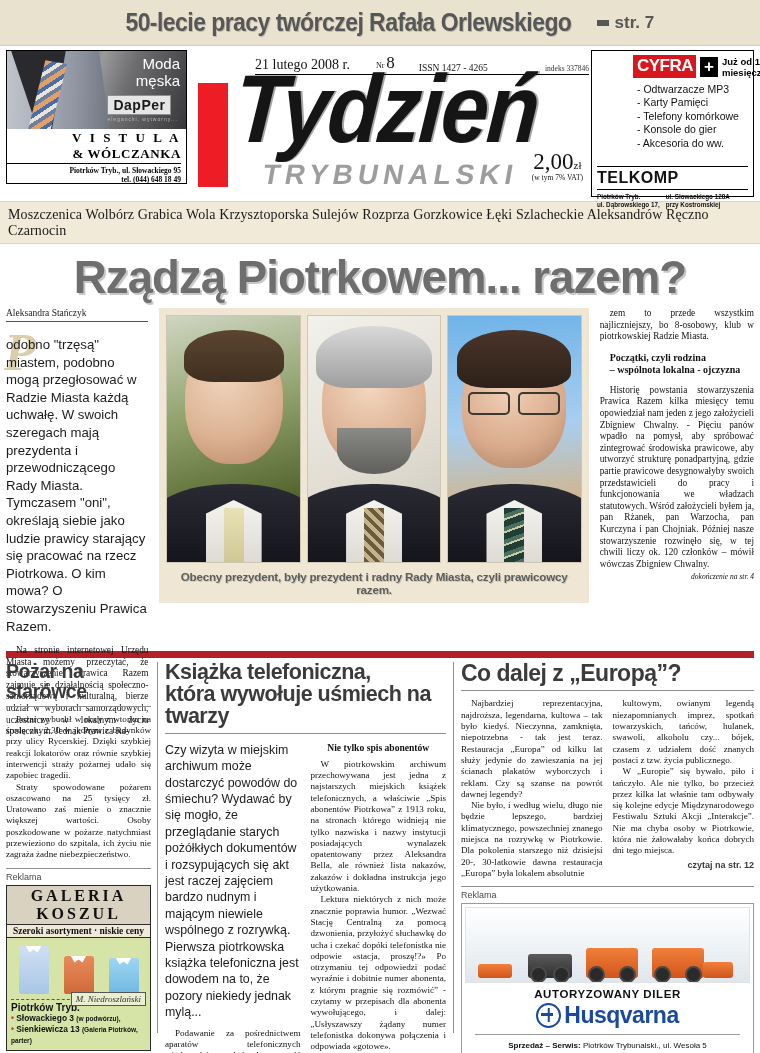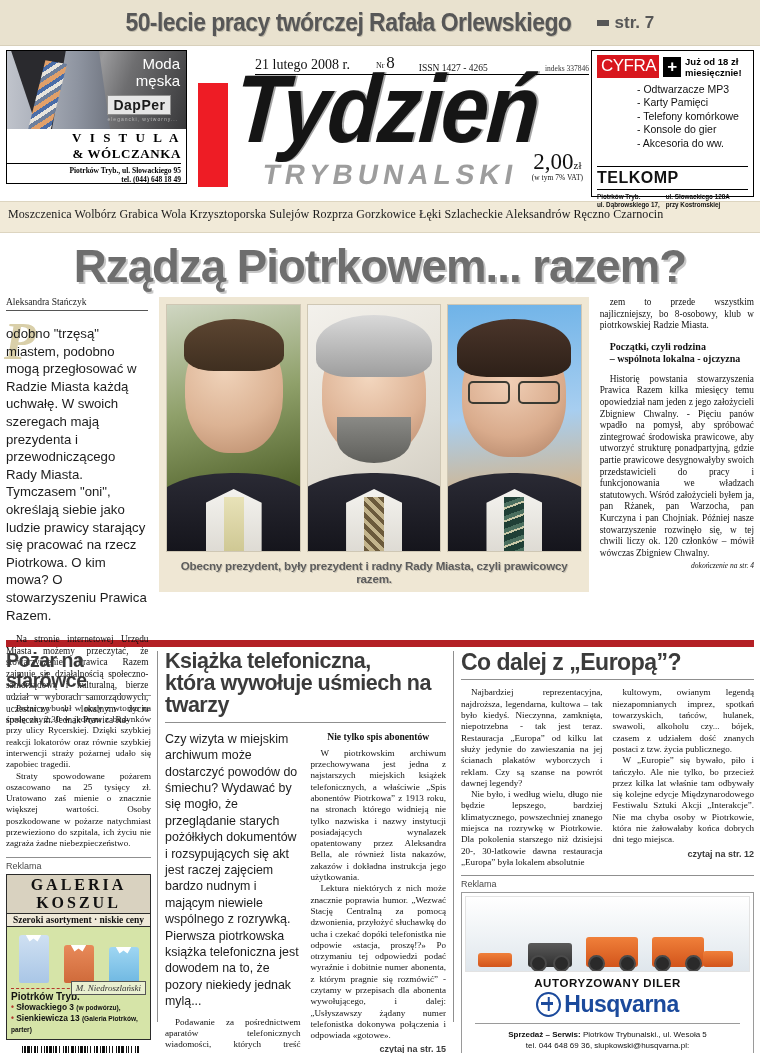--- a/index.html
+++ b/index.html
@@ -101,40 +101,40 @@
   .np-price .pz{font-size:11px;}
   .np-price .pv{font-size:7.5px;display:block;margin-top:-2px;}
 
   
   .ad-cyfra{
     width:163px;height:147px;border:1px solid #000;box-sizing:border-box;background:#fff;
     padding:4px 5px;position:relative;
   }
   .cy-row{display:flex;align-items:center;gap:4px;}
   .cy-logo{background:#d8161d;color:#fff;font-family:"Liberation Sans", sans-serif;
-    font-weight:normal;font-size:17px;letter-spacing:-0.5px;padding:1px 3px 2px 4px;}
+    font-weight:bold;font-size:17px;letter-spacing:-0.5px;padding:1px 3px 2px 4px;margin-left:36px;}
   .cy-plus{background:#000;color:#fff;font-family:"Liberation Sans", sans-serif;
     font-weight:bold;font-size:17px;line-height:17px;padding:1px 4px 2px 4px;}
   .cy-promo{font-family:"Liberation Sans", sans-serif;font-weight:bold;font-size:9.5px;
     line-height:11px;color:#000;}
   .cy-list{margin-top:5px;}
   .cy-list li{
     list-style:none;font-family:"Liberation Sans", sans-serif;font-size:10.5px;
     line-height:13.4px;color:#111;}
   .cy-hr{border:0;border-top:1px solid #000;margin:3px 0 2px 0;}
   .cy-brand{font-family:"Liberation Sans", sans-serif;font-weight:bold;font-size:16px;
     letter-spacing:0.5px;}
   .cy-hr2{border:0;border-top:1px solid #000;margin:2px 0 3px 0;}
   .cy-addr{display:flex;gap:6px;font-family:"Liberation Sans", sans-serif;
     font-size:6.3px;line-height:8.4px;font-weight:bold;}
 
   
   .towns{
     background:#f1ead8;border-top:1px solid #ddd5c0;border-bottom:1px solid #ddd5c0;
-    font-size:12px;padding:5px 8px 10px 8px;color:#1a1a1a;letter-spacing:0.1px;
+    font-size:14px;padding:5px 8px 4px 8px;color:#1a1a1a;letter-spacing:0.1px;
   }
 
   
   .lead-head{
     text-align:center;padding:8px 0 4px 0;
     font-family:"Liberation Sans", sans-serif;font-weight:bold;
     font-size:47px;line-height:50px;color:#6e6e6e;letter-spacing:-1px;
     transform:scaleX(0.97);
     text-shadow:2px 2px 0 rgba(0,0,0,0.22);
   }

